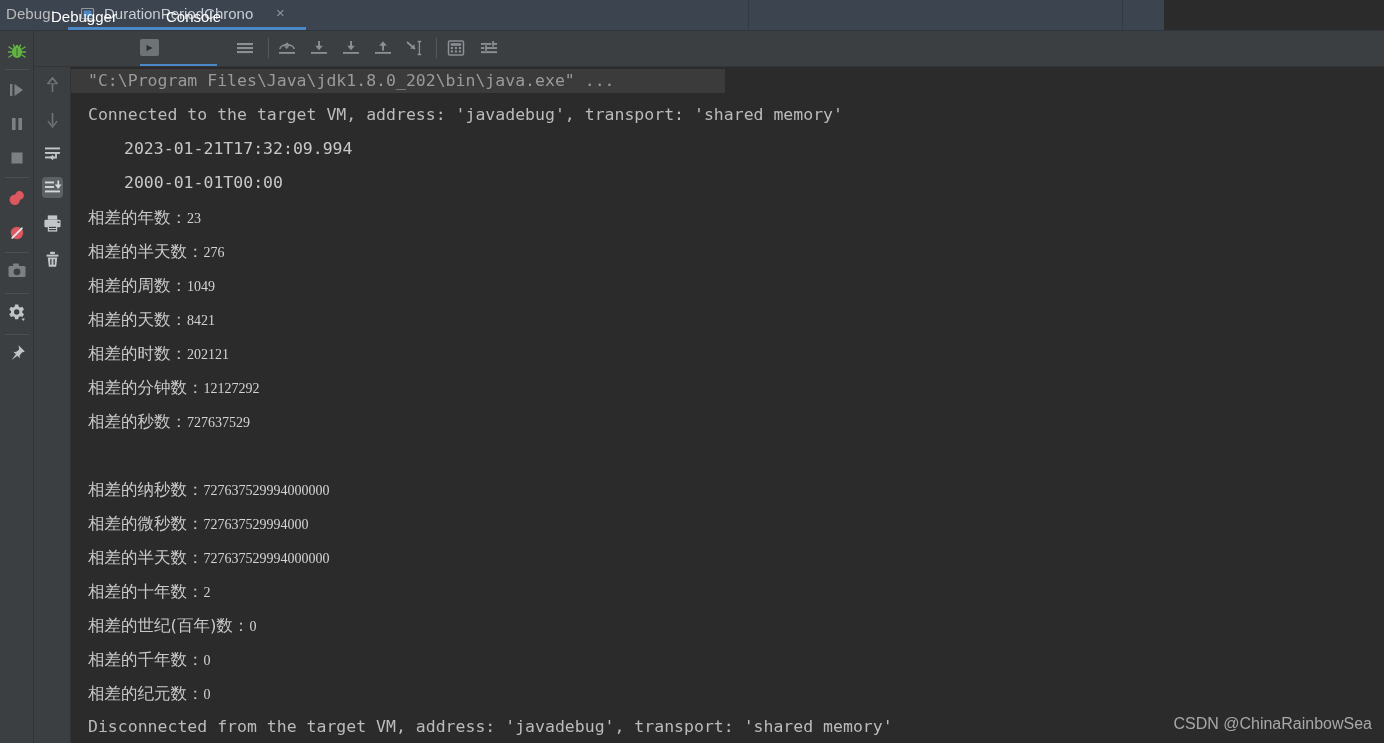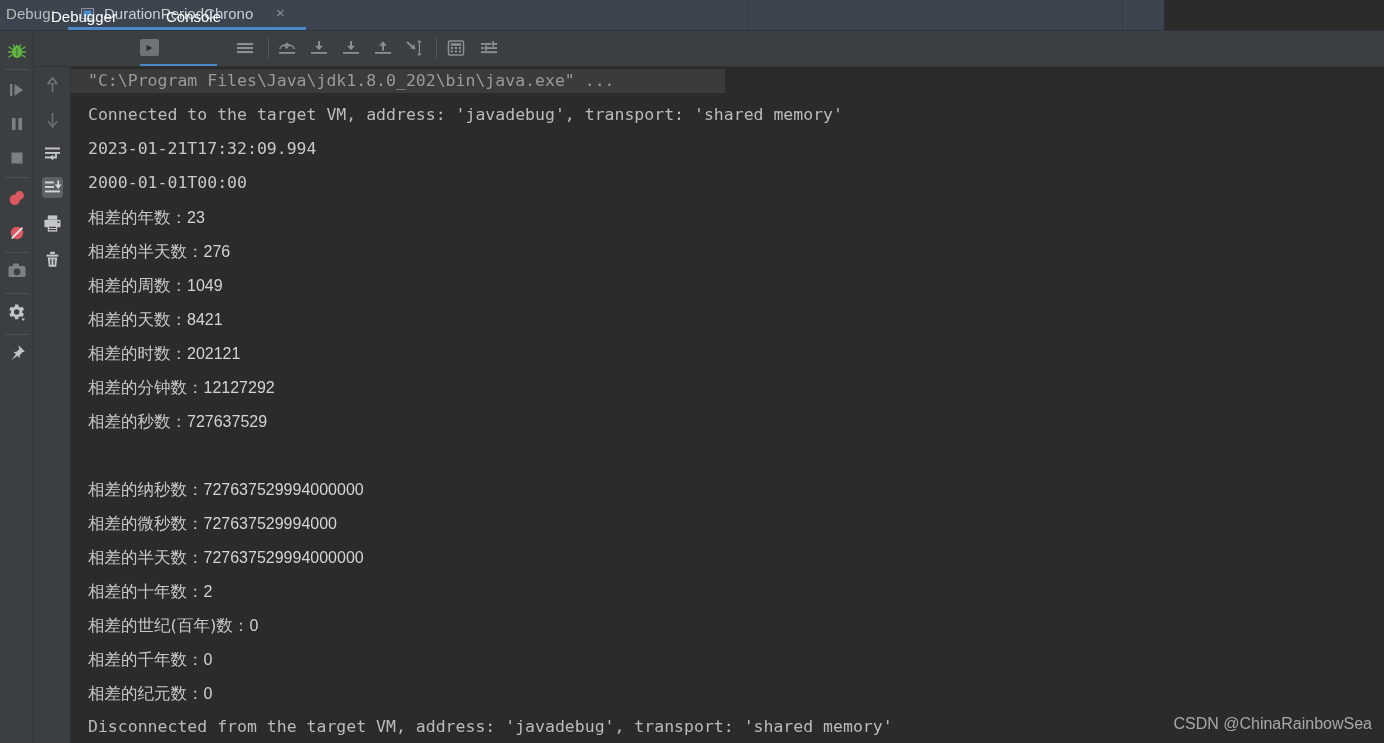--- a/index.html
+++ b/index.html
@@ -199,29 +199,29 @@
   .cline.cmd {
     color: #9a9a9a;
   }
   .cmd-hl {
     position: absolute;
     left: 0px;
     width: 654px; height: 24px;
     background: #3b3b3b;
   }
   .cline.sys { color: #bbbbbb; }
-  .cline.out { color: #c8c8c8; }
+  .cline.out { color: #c8c8c8; margin-left: 36px; }
   .cline.cjk {
     font-family: "DejaVu Sans", "Liberation Sans", sans-serif;
     font-size: 16.5px;
     color: #c8c8c8;
   }
   .cjk-num {
-    font-family: Liberation Sans, sans-serif;
-    font-size: 16px;
+    font-family: Liberation Serif, serif;
+    font-size: 14px;
     color: #d4d4d4;
   }
   .watermark {
     position: absolute;
     right: 12px; top: 648px;
     font-family: "Liberation Sans", sans-serif;
     font-size: 16px;
     color: #a8a8a8;
     white-space: nowrap;
   }

